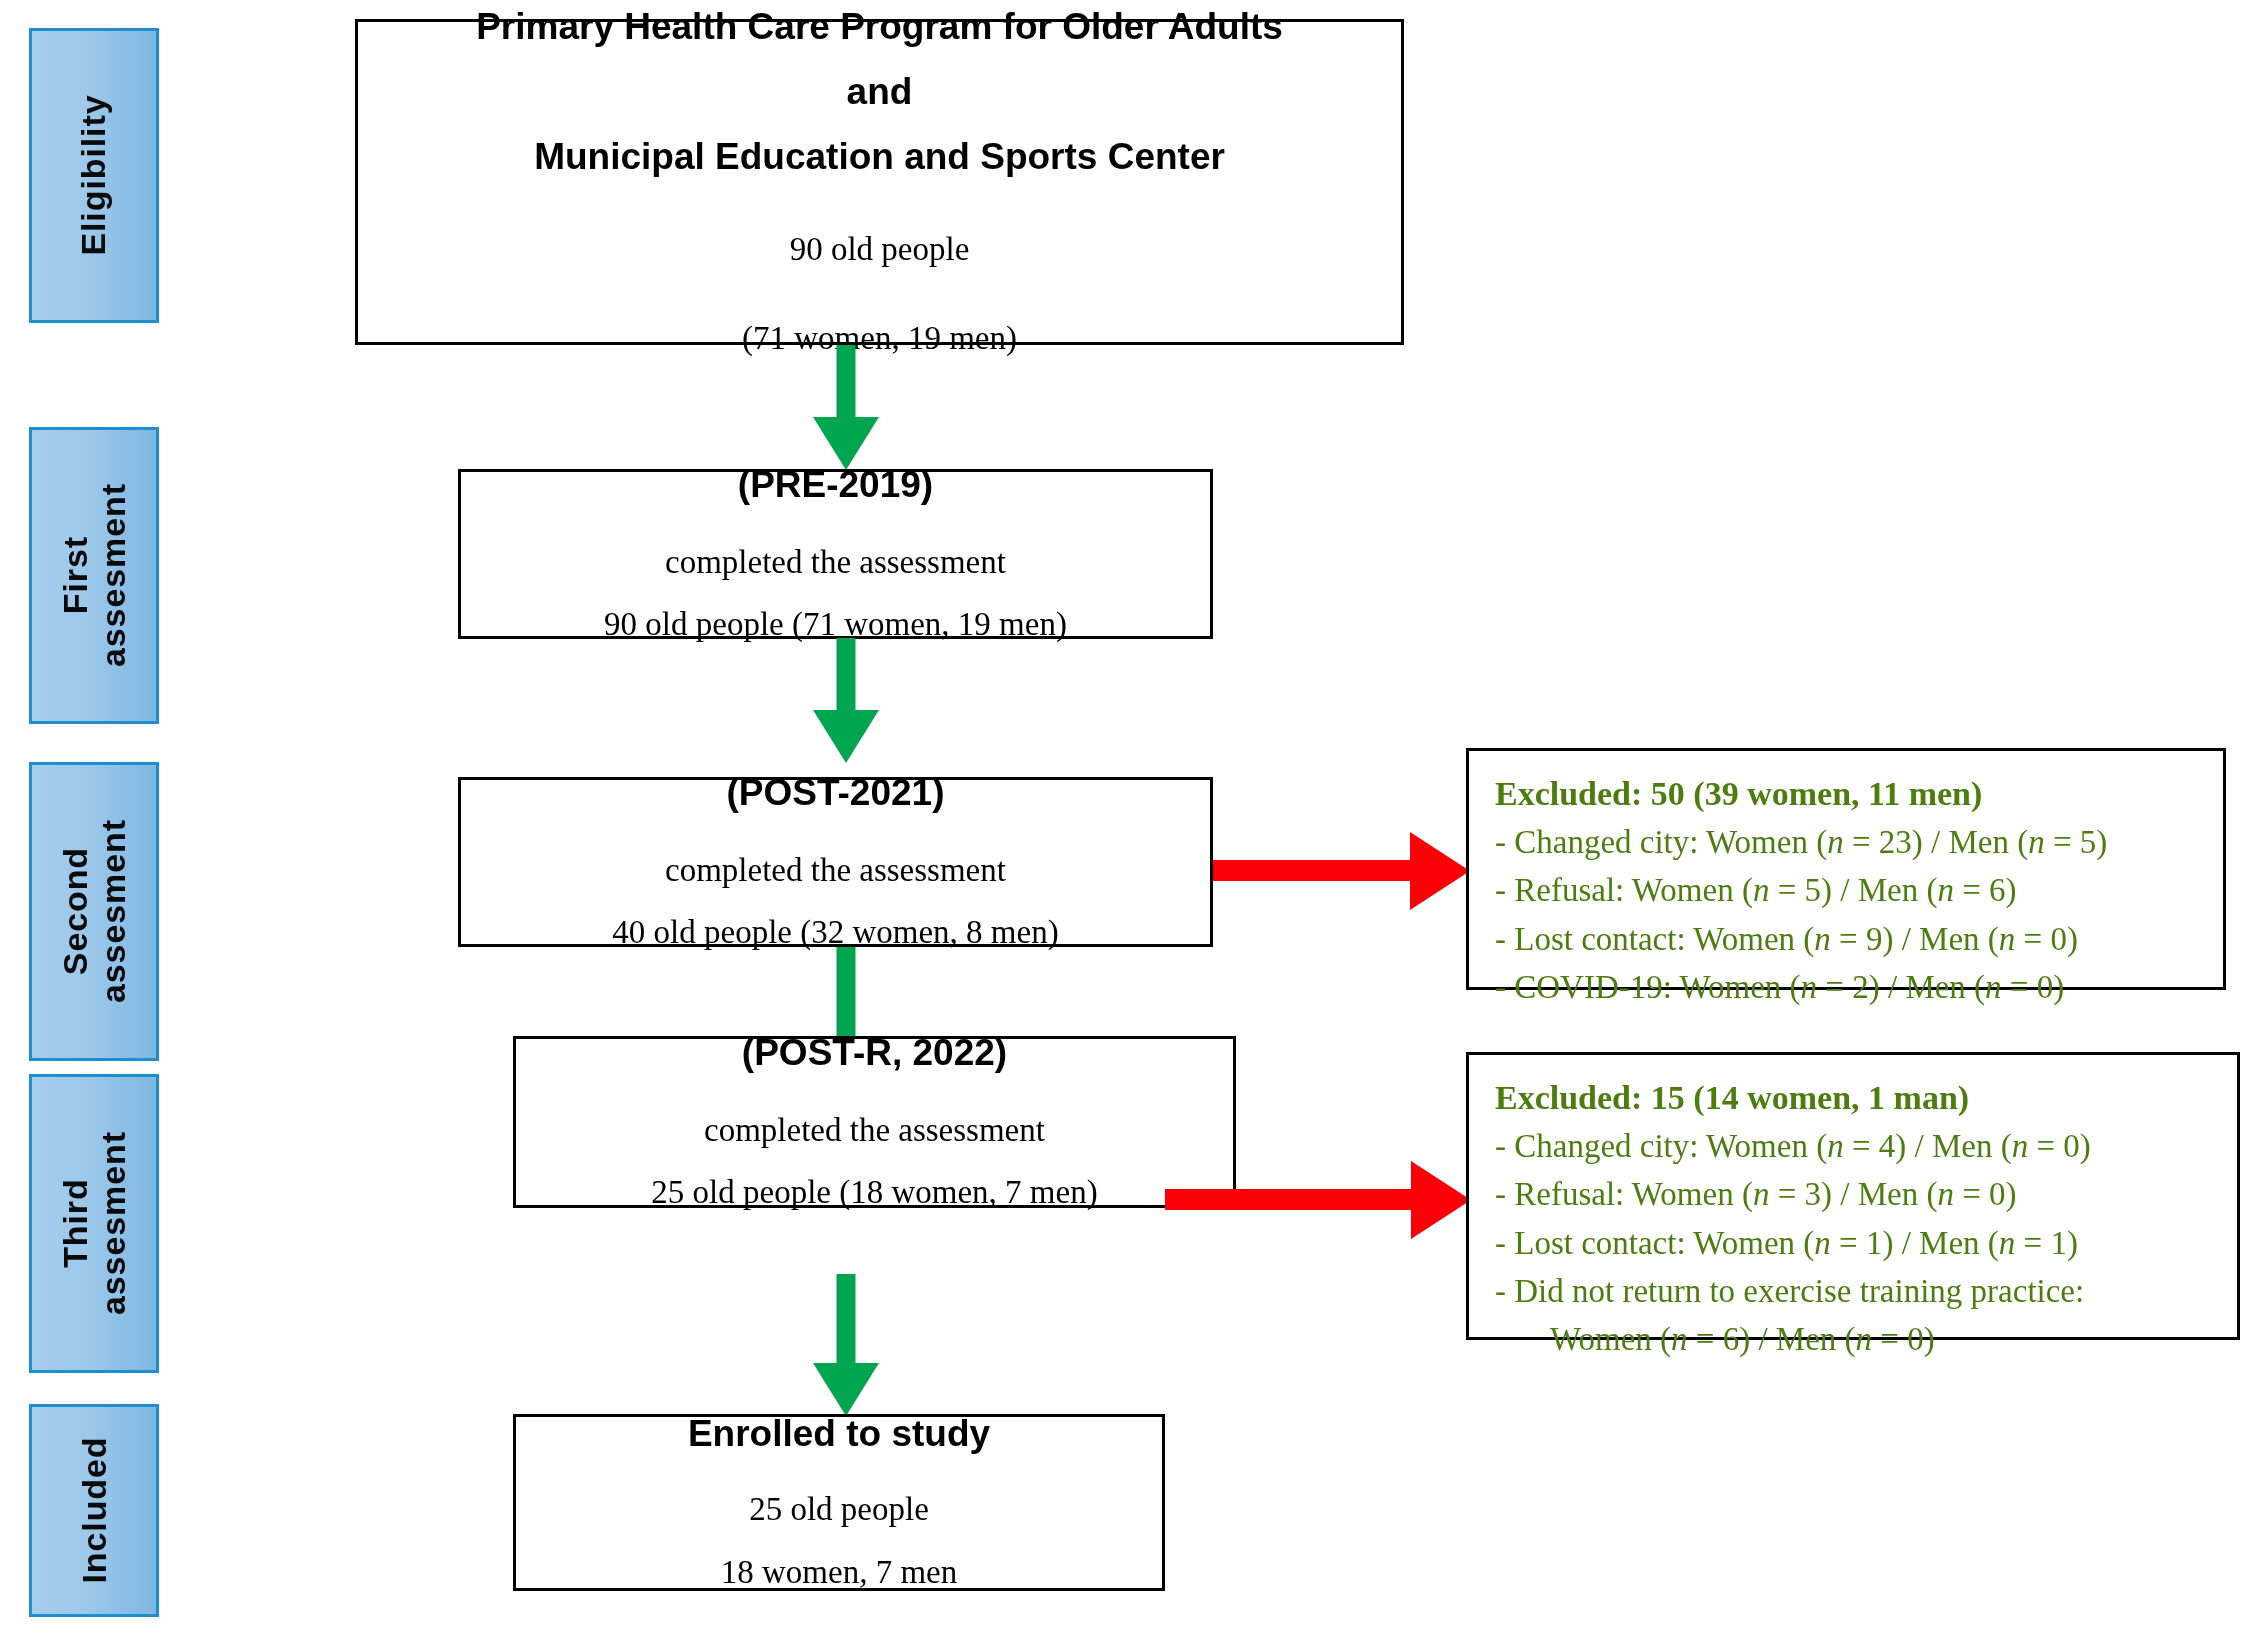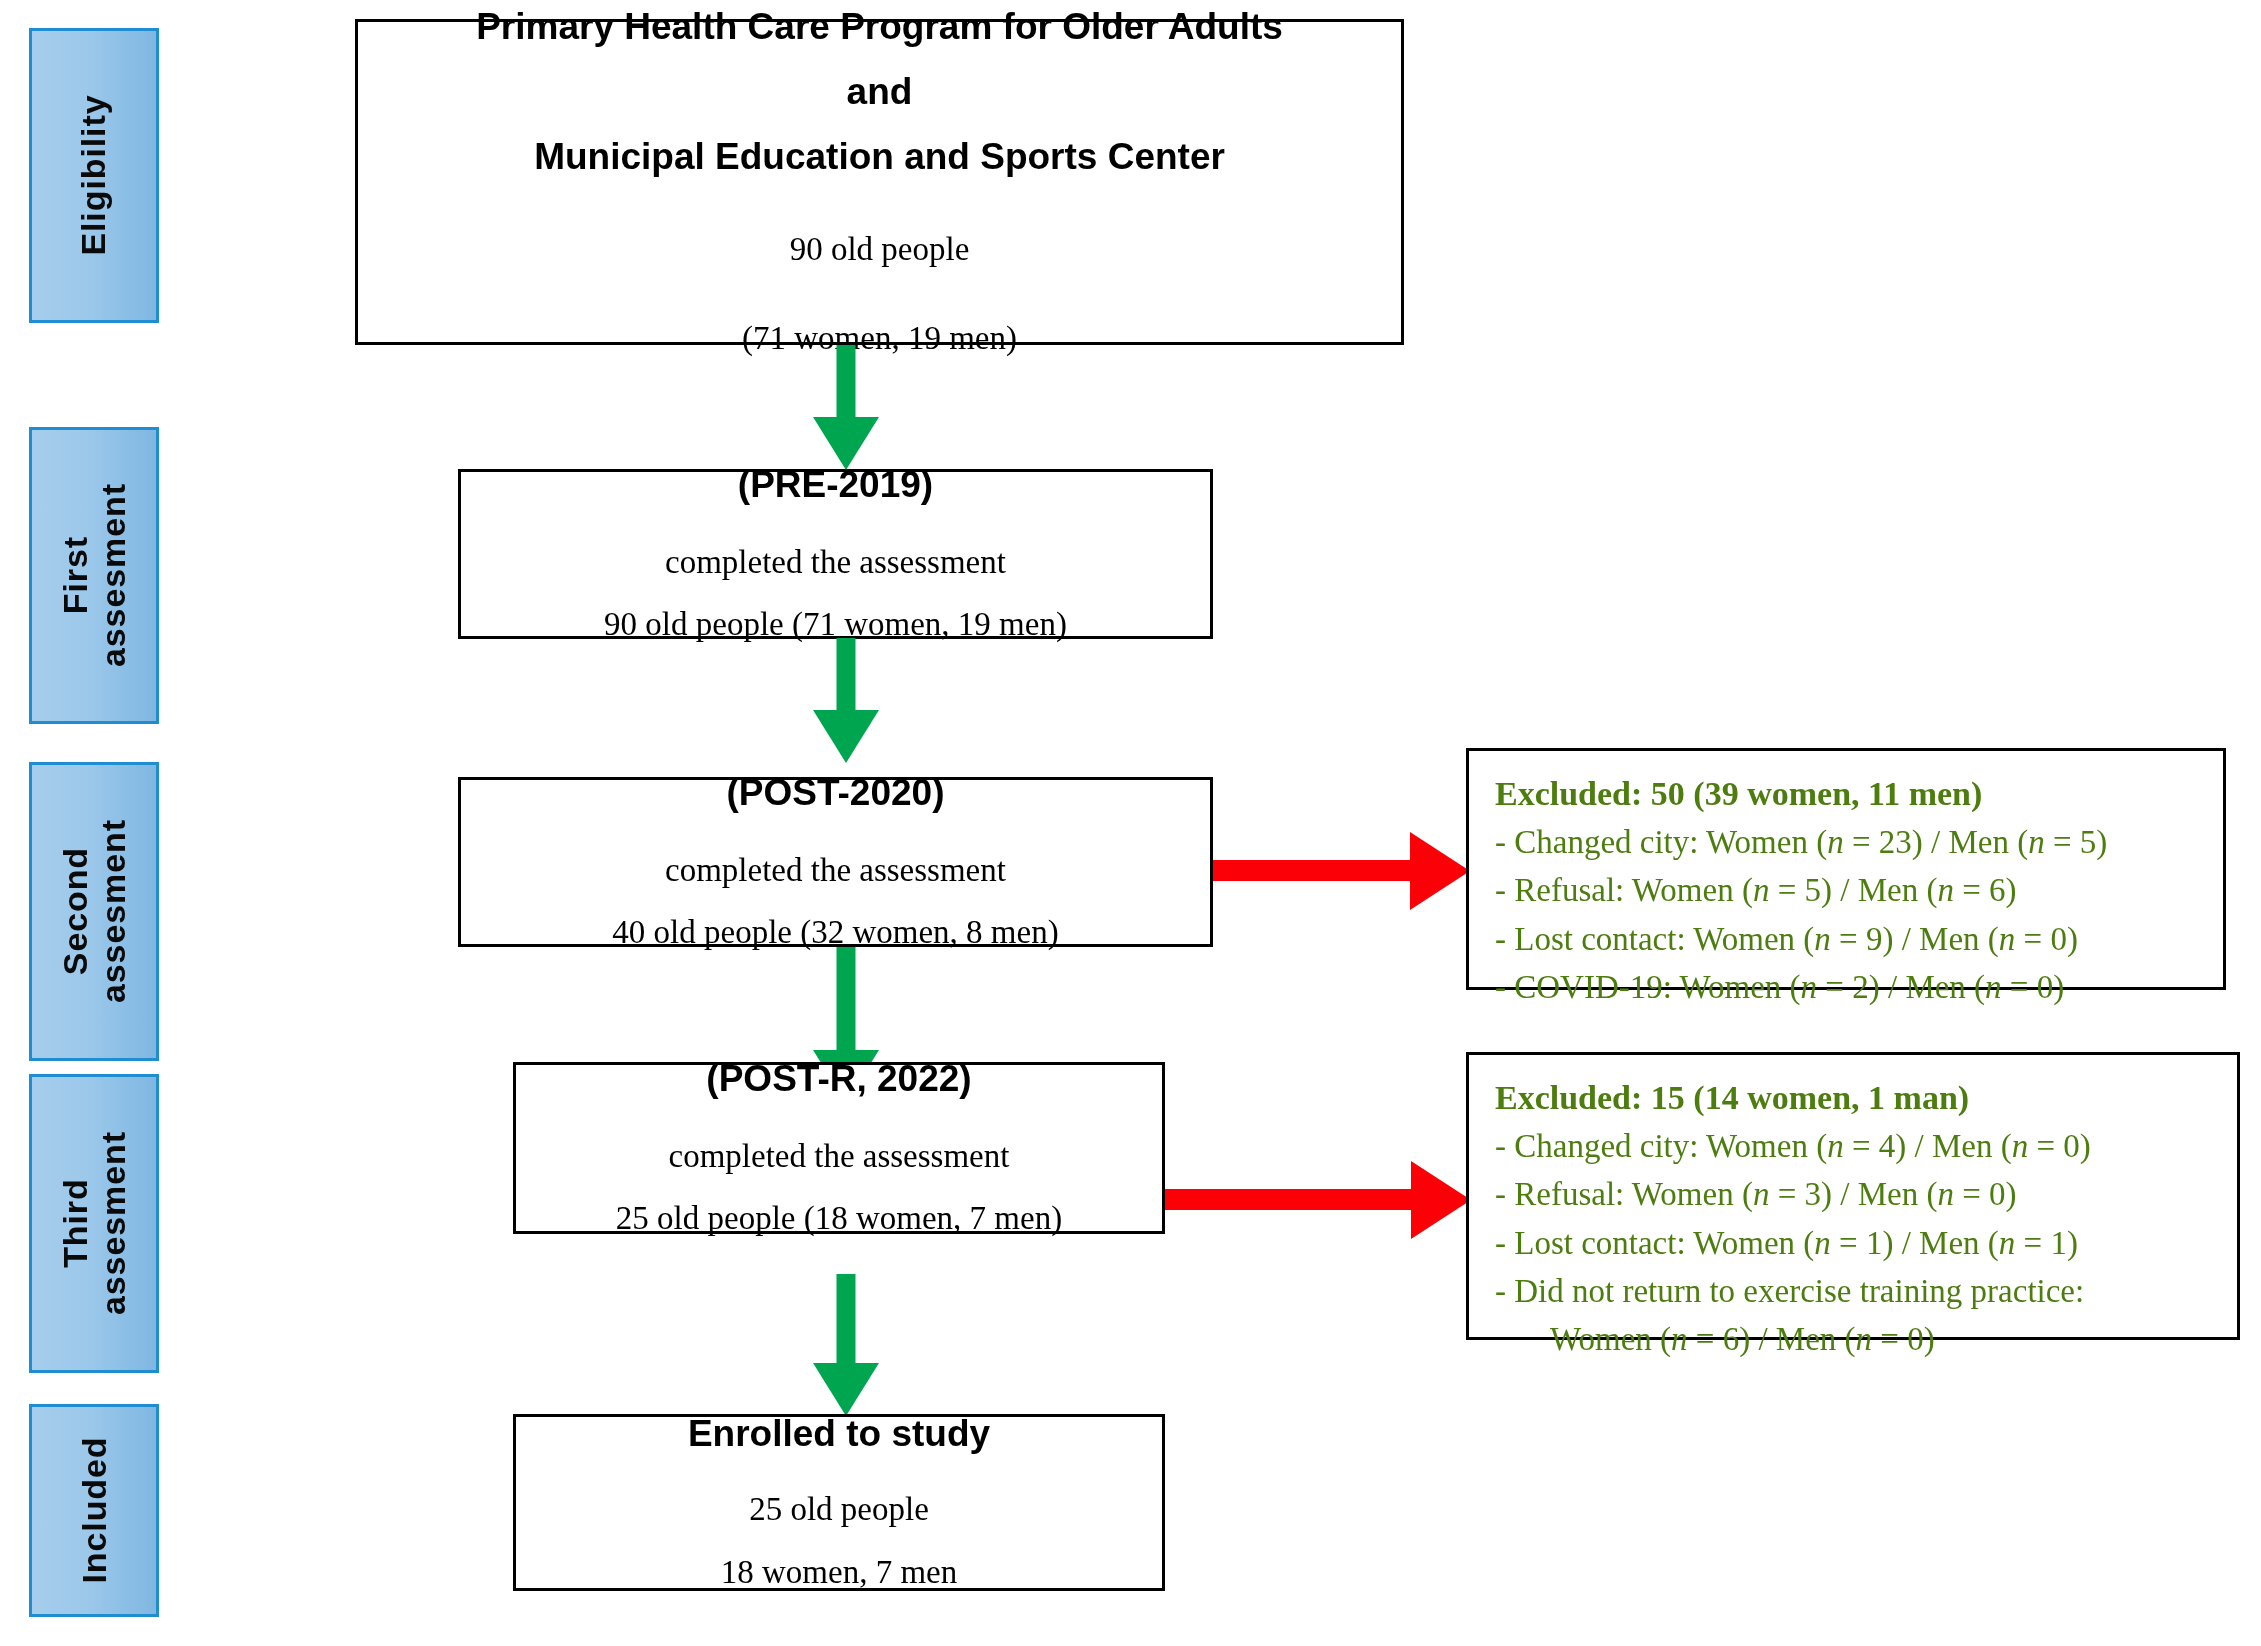--- a/index.html
+++ b/index.html
@@ -188,21 +188,21 @@
     <div class="line-serif">completed the assessment</div>
     <div class="line-serif">90 old people (71 women, 19 men)</div>
   </div>
 
   <div class="arrow-down" style="left:807px; top:638px; width:77px; height:125px;">
     <div class="shaft" style="height:77px;"></div>
     <div class="head"></div>
   </div>
 
   <div class="flow-box" style="left:458px; top:777px; width:755px; height:170px;">
-    <div class="line-bold-sans" style="margin-bottom:13.7px;">(POST-2020)</div>
+    <div class="line-bold-sans" style="margin-bottom:13.7px;">(POST-2021)</div>
     <div class="line-serif">completed the assessment</div>
     <div class="line-serif">40 old people (32 women, 8 men)</div>
   </div>
 
   <div class="arrow-right" style="left:1213px; top:831px; width:257px; height:79px;">
     <div class="shaft"></div>
     <div class="head"></div>
   </div>
 
   <div class="excl-box" style="left:1466px; top:748px; width:760px; height:242px;">
@@ -211,21 +211,21 @@
     <div class="excl-item">- Refusal:  Women (<i>n</i> = 5) / Men (<i>n</i> = 6)</div>
     <div class="excl-item">- Lost contact: Women (<i>n</i> = 9) / Men (<i>n</i> = 0)</div>
     <div class="excl-item">- COVID-19: Women (<i>n</i> = 2) / Men (<i>n</i> = 0)</div>
   </div>
 
   <div class="arrow-down" style="left:807px; top:947px; width:77px; height:156px;">
     <div class="shaft" style="height:108px;"></div>
     <div class="head"></div>
   </div>
 
-  <div class="flow-box" style="left:513px; top:1062px; width:652px; height:172px;align-items:center;">
+  <div class="flow-box" style="left:513px; top:1036px; width:723px; height:172px;align-items:center;">
     <div class="line-bold-sans" style="margin-bottom:13.7px;">(POST-R, 2022)</div>
     <div class="line-serif">completed the assessment</div>
     <div class="line-serif">25 old people (18 women, 7 men)</div>
   </div>
 
   <div class="arrow-right" style="left:1165px; top:1160px; width:306px; height:79px;">
     <div class="shaft"></div>
     <div class="head"></div>
   </div>
 

